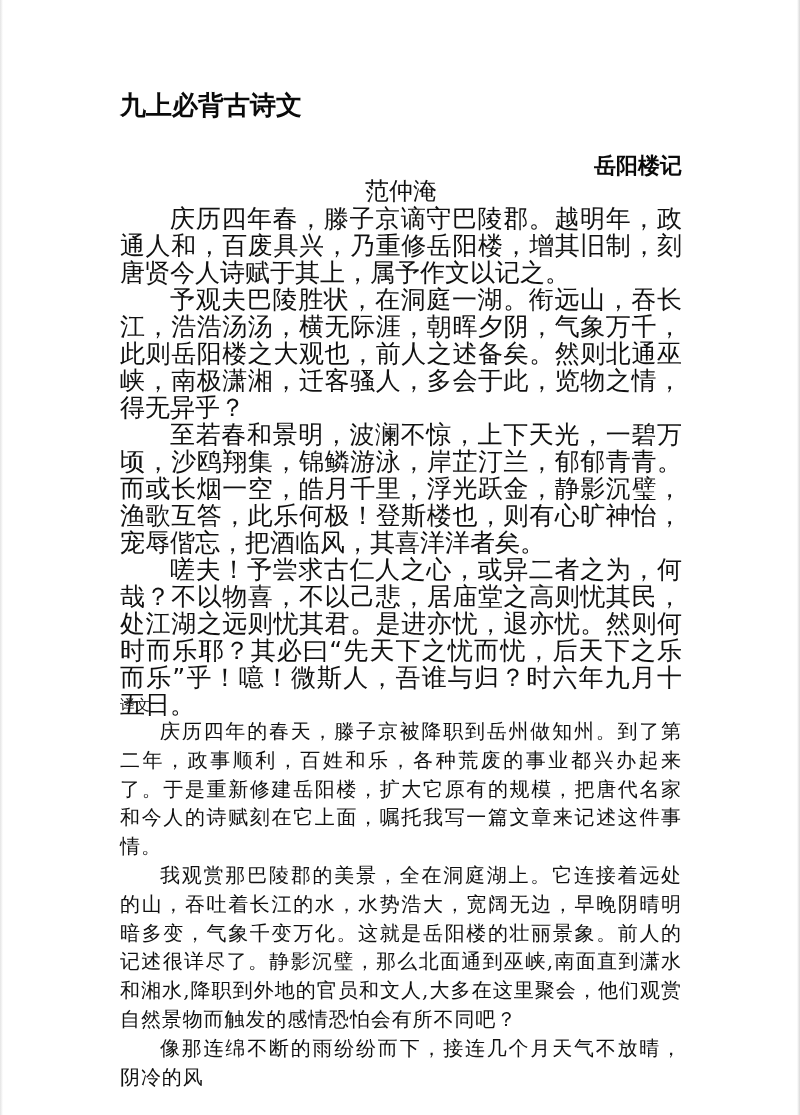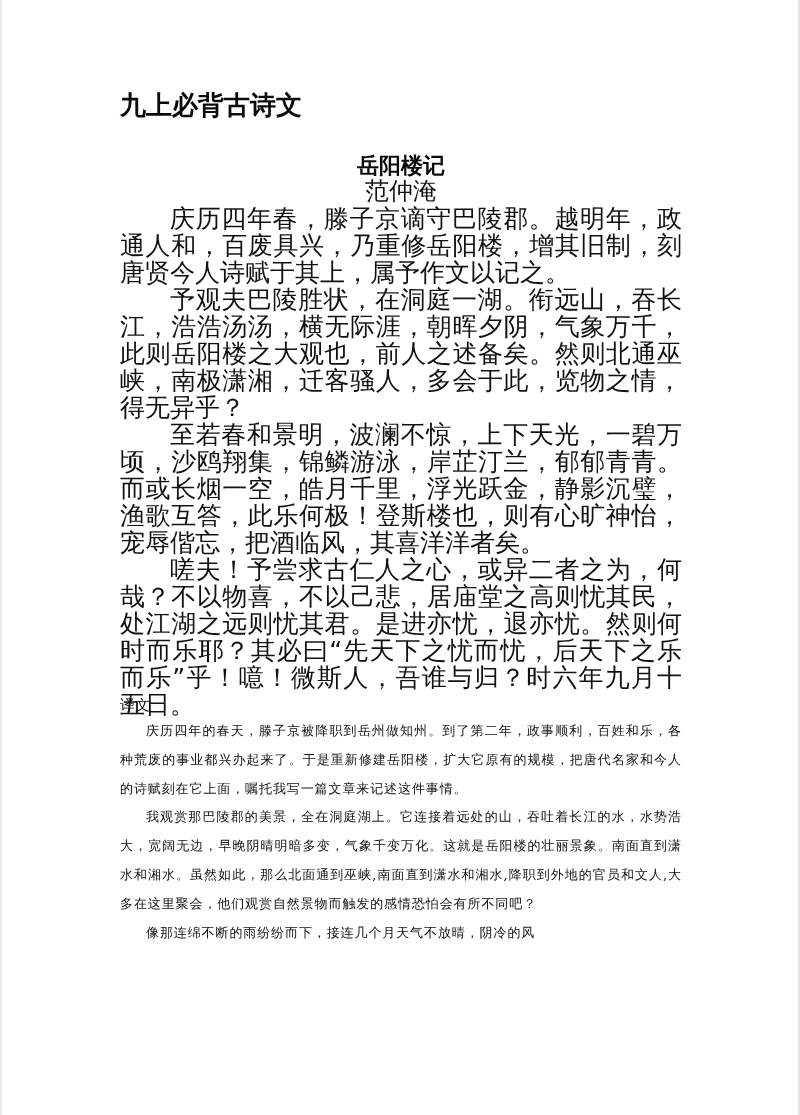--- a/index.html
+++ b/index.html
@@ -38,21 +38,21 @@
     font-weight: bold;
     font-size: 26px;
     line-height: 34px;
     letter-spacing: 0px;
     color: #0a0a0a;
   }
   .poem-title {
     position: absolute;
     left: 0; width: 562px;
     top: 152px;
-    text-align: center;
+    text-align: right;
     font-weight: bold;
     font-size: 22px;
     line-height: 28px;
     color: #0a0a0a;
   }
   .poem-author {
     position: absolute;
     left: 0; width: 562px;
     top: 178px;
     text-align: center;
@@ -81,21 +81,21 @@
     font-family: "DejaVu Serif", serif;
     font-size: 15px;
     line-height: 26px;
     color: #111;
   }
   .translation {
     position: absolute;
     left: 0; width: 562px;
     top: 717px;
     font-family: "DejaVu Serif", serif;
-    font-size: 13px;
+    font-size: 20px;
     line-height: 28.8px;
     letter-spacing: 0.9px;
     color: #111;
     text-align: justify;
   }
   .translation p {
     margin: 0;
     text-indent: 2em;
   }
 </style>
@@ -115,16 +115,16 @@
     <p>庆历四年春，滕子京谪守巴陵郡。越明年，政通人和，百废具兴，乃重修岳阳楼，增其旧制，刻唐贤今人诗赋于其上，属予作文以记之。</p>
     <p>予观夫巴陵胜状，在洞庭一湖。衔远山，吞长江，浩浩汤汤，横无际涯，朝晖夕阴，气象万千，此则岳阳楼之大观也，前人之述备矣。然则北通巫峡，南极潇湘，迁客骚人，多会于此，览物之情，得无异乎？</p>
     <p>至若春和景明，波澜不惊，上下天光，一碧万顷，沙鸥翔集，锦鳞游泳，岸芷汀兰，郁郁青青。而或长烟一空，皓月千里，浮光跃金，静影沉璧，渔歌互答，此乐何极！登斯楼也，则有心旷神怡，宠辱偕忘，把酒临风，其喜洋洋者矣。</p>
     <p>嗟夫！予尝求古仁人之心，或异二者之为，何哉？不以物喜，不以己悲，居庙堂之高则忧其民，处江湖之远则忧其君。是进亦忧，退亦忧。然则何时而乐耶？其必曰“先天下之忧而忧，后天下之乐而乐”乎！噫！微斯人，吾谁与归？时六年九月十五日。</p>
   </div>
 
   <div class="label-translation">译文</div>
 
   <div class="translation">
     <p>庆历四年的春天，滕子京被降职到岳州做知州。到了第二年，政事顺利，百姓和乐，各种荒废的事业都兴办起来了。于是重新修建岳阳楼，扩大它原有的规模，把唐代名家和今人的诗赋刻在它上面，嘱托我写一篇文章来记述这件事情。</p>
-    <p>我观赏那巴陵郡的美景，全在洞庭湖上。它连接着远处的山，吞吐着长江的水，水势浩大，宽阔无边，早晚阴晴明暗多变，气象千变万化。这就是岳阳楼的壮丽景象。南面直到潇水和湘水。虽然如此，那么北面通到巫峡,南面直到潇水和湘水,降职到外地的官员和文人,大多在这里聚会，他们观赏自然景物而触发的感情恐怕会有所不同吧？</p>
+    <p>我观赏那巴陵郡的美景，全在洞庭湖上。它连接着远处的山，吞吐着长江的水，水势浩大，宽阔无边，早晚阴晴明暗多变，气象千变万化。这就是岳阳楼的壮丽景象。前人的记述很详尽了。静影沉璧，那么北面通到巫峡,南面直到潇水和湘水,降职到外地的官员和文人,大多在这里聚会，他们观赏自然景物而触发的感情恐怕会有所不同吧？</p>
     <p>像那连绵不断的雨纷纷而下，接连几个月天气不放晴，阴冷的风</p>
   </div>
 </div>
 
 </body></html>

